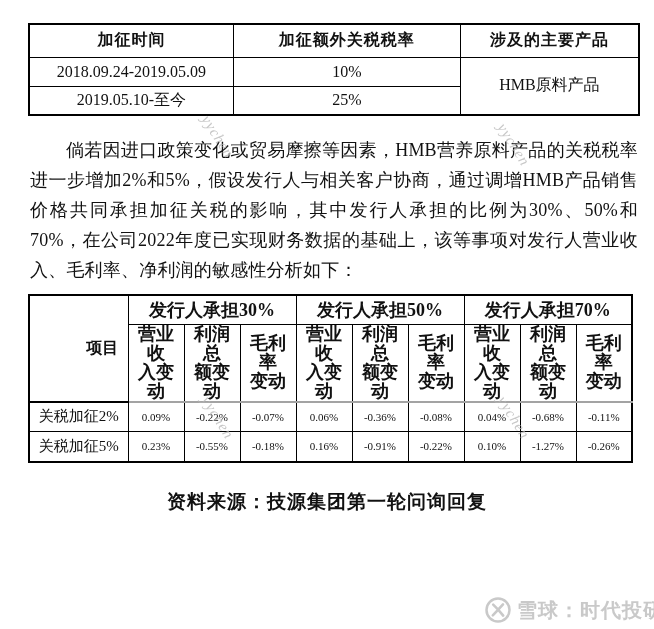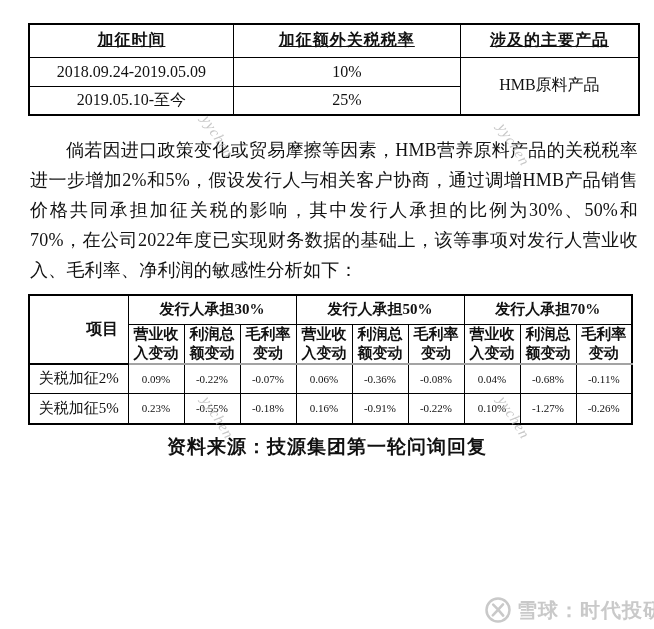--- a/index.html
+++ b/index.html
@@ -28,21 +28,21 @@
     border-collapse: collapse;
     border: 2.5px solid #000;
     table-layout: fixed;
   }
   table.t1 th, table.t1 td {
     border: 1px solid #000;
     text-align: center;
     font-size: 16px;
     padding: 0 4px;
   }
-  table.t1 th { height: 33px; font-weight: bold; letter-spacing: 1px; text-decoration: underline; }
+  table.t1 th { height: 33px; font-weight: bold; letter-spacing: 1px; }
   table.t1 td { height: 29px; font-weight: normal; }
   
   .para {
     margin: 8px 16px 0 30px;
     font-size: 18px;
     line-height: 30px;
     text-align: justify;
     text-indent: 2em;
     letter-spacing: 0.2px;
   }
@@ -54,34 +54,34 @@
     border-collapse: collapse;
     border: 2.5px solid #000;
     table-layout: fixed;
   }
   table.t2 col.c-item { width: 99px; }
   table.t2 th, table.t2 td {
     border: 1px solid #000;
     text-align: center;
     padding: 0 1px;
   }
-  table.t2 th { font-weight: bold; font-size: 15px; }
+  table.t2 th { font-weight: bold; font-size: 18px; }
   table.t2 tr.grp-row th { height: 29px; }
   table.t2 th.subhead {
     height: 38px;
     line-height: 19px;
     white-space: pre-line;
     border-bottom: 2px solid #a3a3a3;
   }
   table.t2 th.item-head { font-size: 16px; border-bottom: 2px solid #000; padding-left: 48px; }
   table.t2 td { height: 30px; font-size: 11px; }
   table.t2 td.rowlabel { font-size: 15px; margin-left: 34px; }
   
   .source {
-    margin-top: 9px;
+    margin-top: 26px;
     text-align: center;
     font-size: 19px;
     font-weight: bold;
     letter-spacing: 1px;
   }
   
   .wm {
     position: absolute;
     font-size: 15px;
     font-style: italic;

